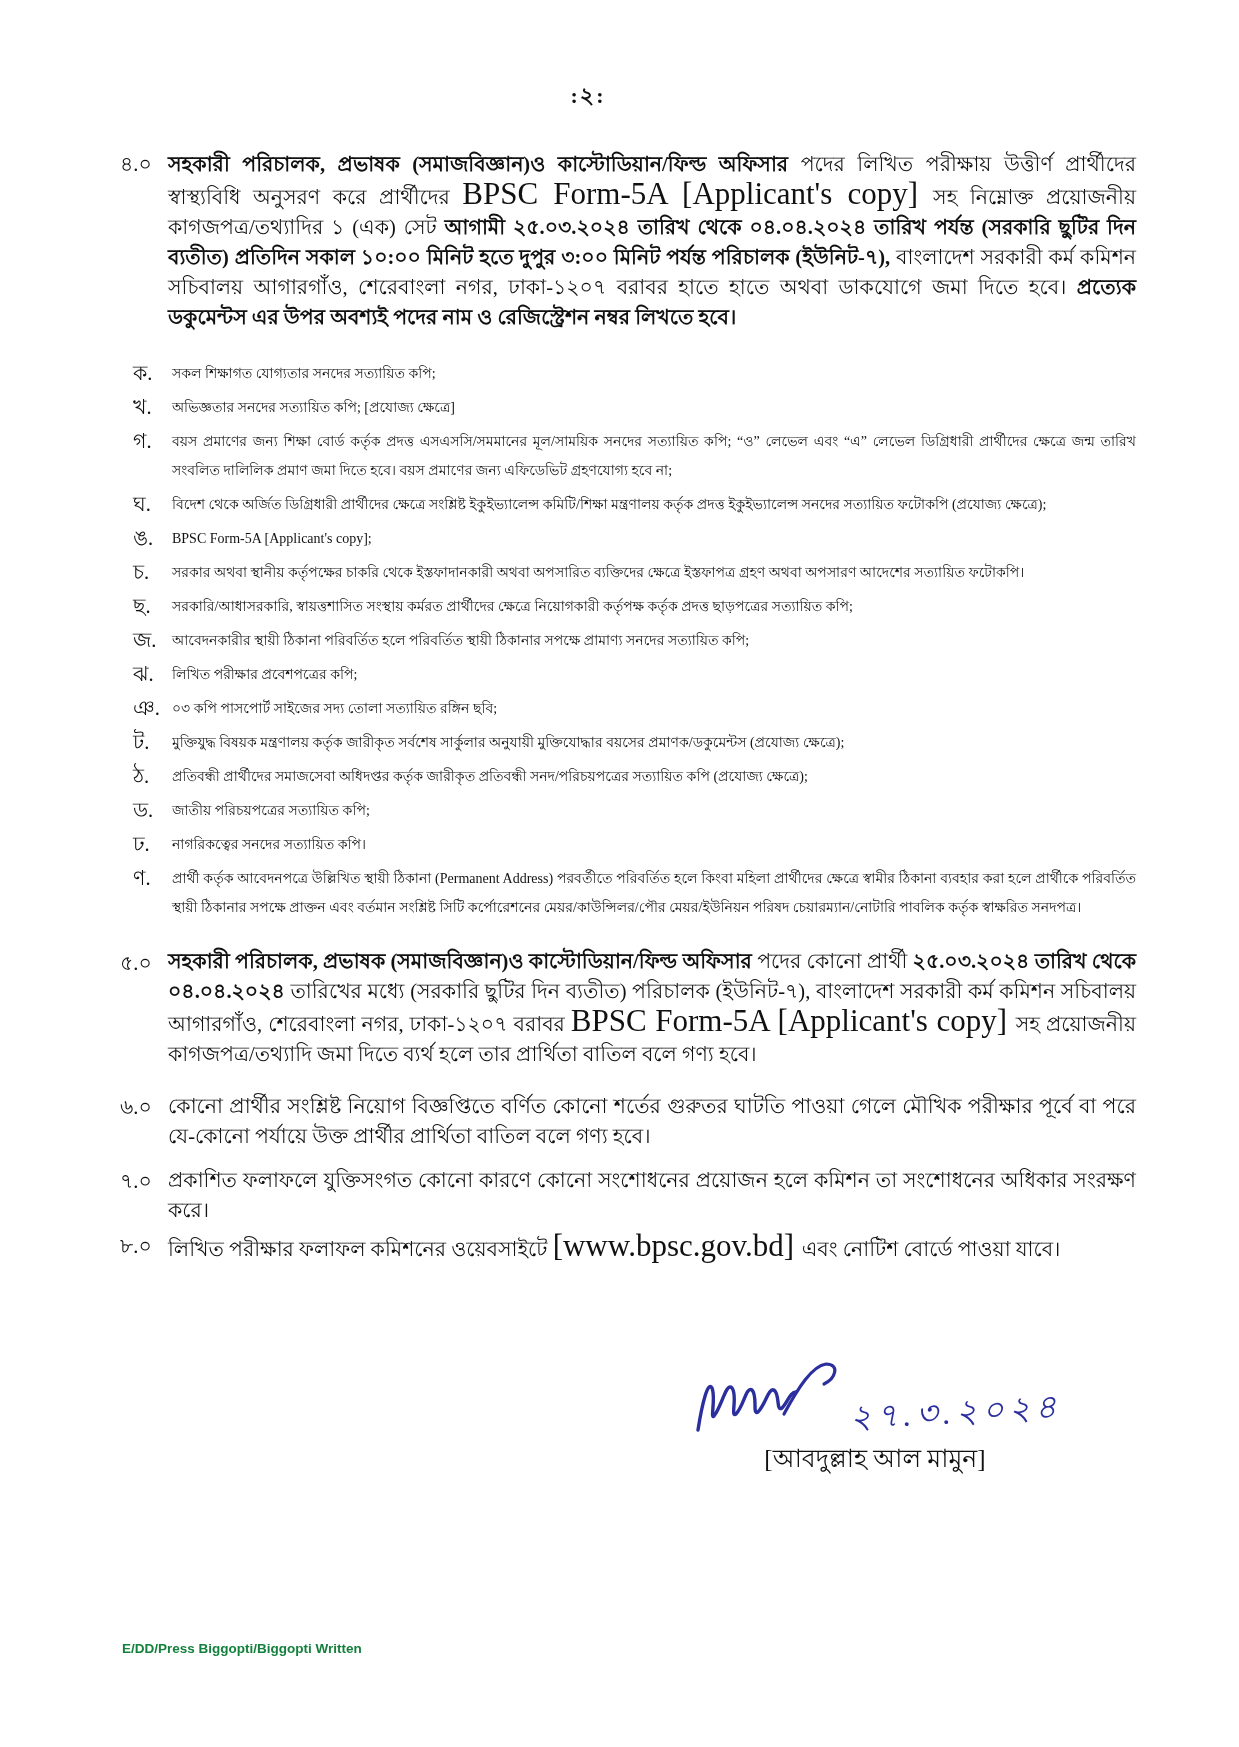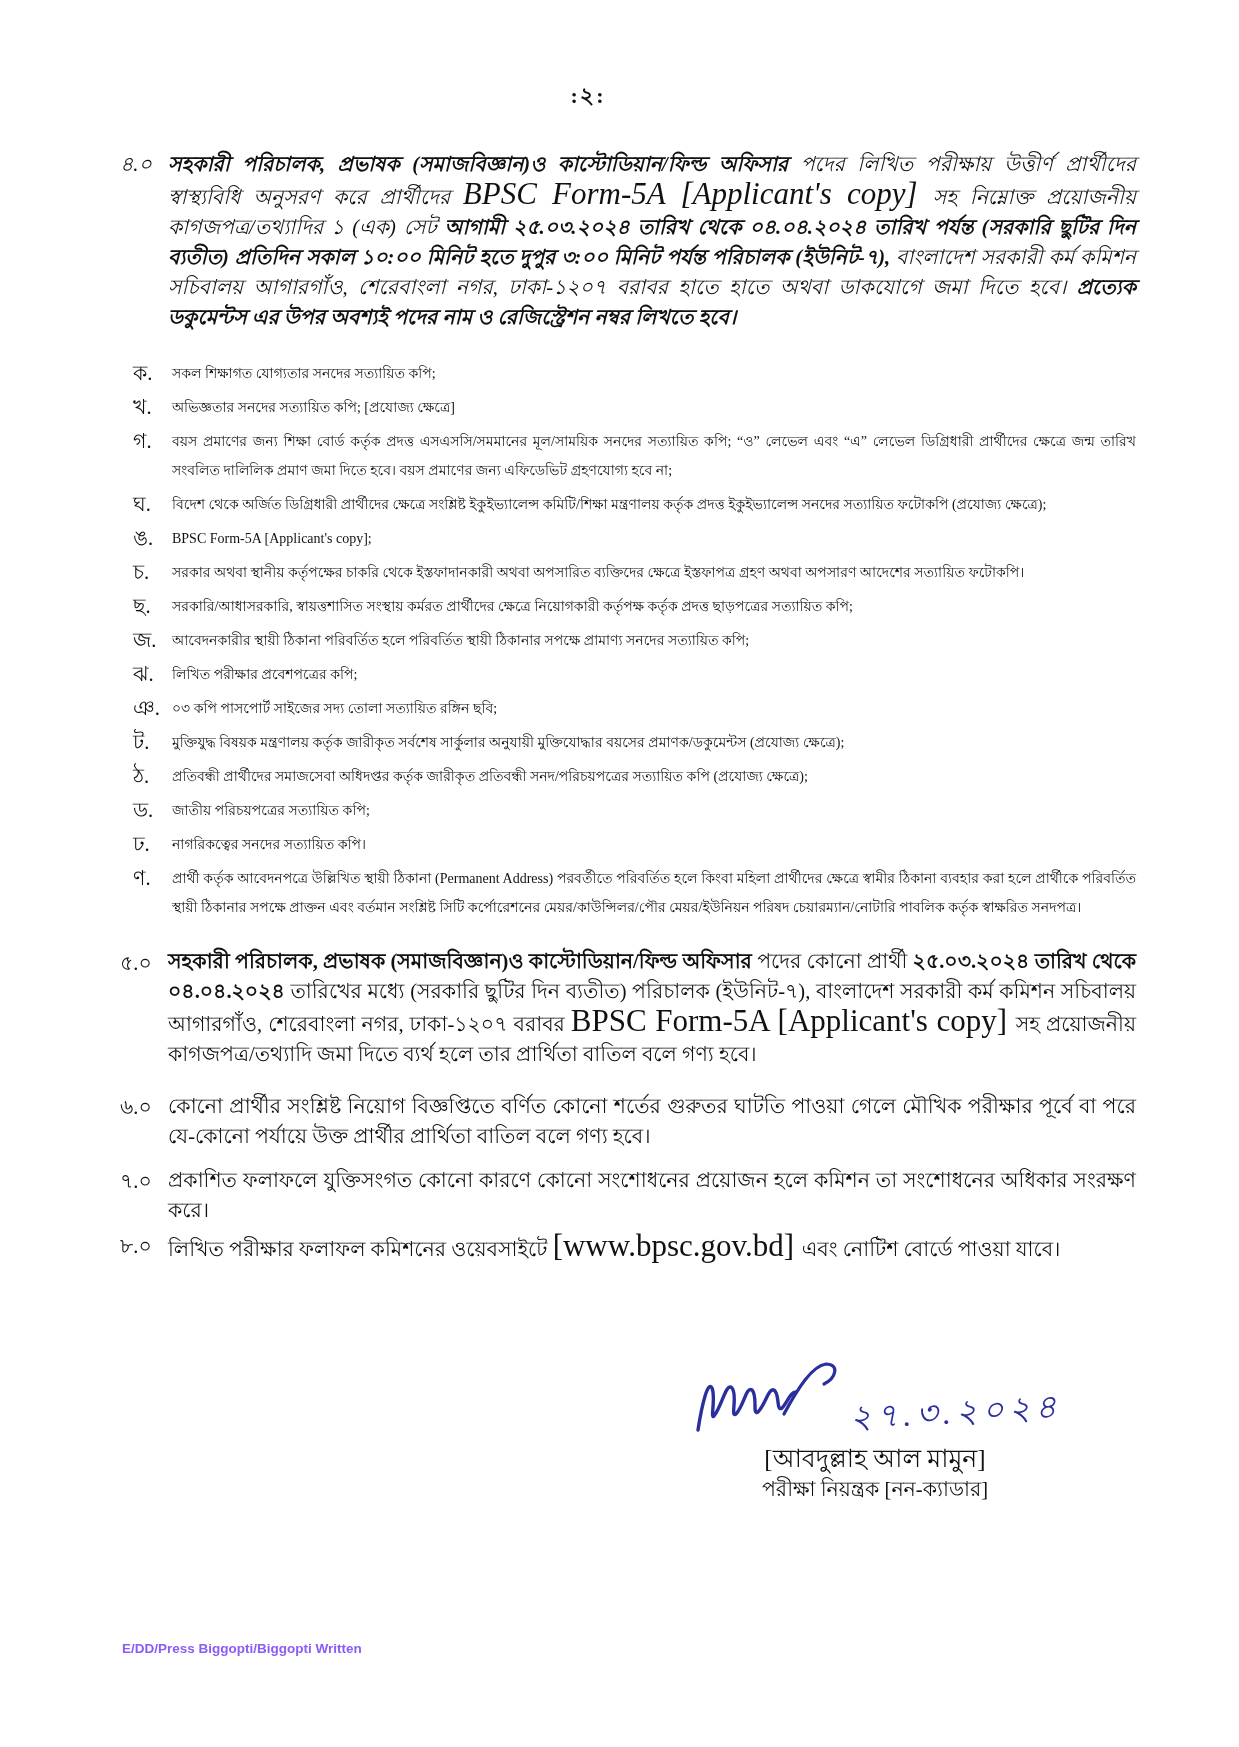--- a/index.html
+++ b/index.html
@@ -34,21 +34,21 @@
     align-items:flex-start;
   }
   .sec-num {
     flex:0 0 48px;
     font-size:20.5px;
     line-height:30px;
   }
   .sec-body { flex:1; }
   .seg-b { font-weight:bold; }
   .seg-latin { font-size:31px; }
-  #section-4 { margin-top:0;font-style:italic; }
+  #section-4 { margin-top:0; }
   .doc-list {
     margin-top:27px;
     padding-left:13px;
   }
   .doc-row {
     display:flex;
     align-items:flex-start;
     margin-bottom:5px;
   }
   .doc-label {
@@ -97,21 +97,21 @@
   .sig-title {
     font-size:20.5px;
     line-height:30px;
   }
   .footer-ref {
     position:absolute;
     left:122px; top:1641px;
     font-family:"Liberation Sans", sans-serif;
     font-weight:bold;
     font-size:13.5px;
-    color:#8b5cf6;
+    color:#15803d;
   }
 </style>
 </head>
 <body>
 
 <div class="page">
   <div class="content">
 
     <div class="page-number">:২:</div>
 
@@ -207,17 +207,16 @@
 
   <div class="signature-block">
     <div class="sig-row">
       <svg class="sig-svg" width="170" height="84" viewBox="0 0 170 84">
         <path d="M10 72 C14 46 20 22 24 30 C28 40 22 62 26 58 C34 48 38 24 44 30 C50 38 42 60 48 56 C56 48 58 28 64 32 C70 38 64 58 70 54 C78 46 80 30 86 32 C92 36 88 54 94 50 C100 44 102 34 108 34" fill="none" stroke="#2b2f9e" stroke-width="3.4" stroke-linecap="round"></path>
         <path d="M96 56 C110 30 124 8 138 6 C152 6 148 20 136 26" fill="none" stroke="#2b2f9e" stroke-width="3.2" stroke-linecap="round"></path>
       </svg>
       <span class="sig-date" style="color:#2b2f9e;">২৭.৩.২০২৪</span>
     </div>
     <div class="sig-name">[আবদুল্লাহ আল মামুন]</div>
-    <div class="sig-title">পরীক্ষা নিয়ন্ত্রক [নন-ক্যাডার]</div>
   </div>
 
   <div class="footer-ref">E/DD/Press Biggopti/Biggopti Written</div>
 </div>
 
 </body></html>

